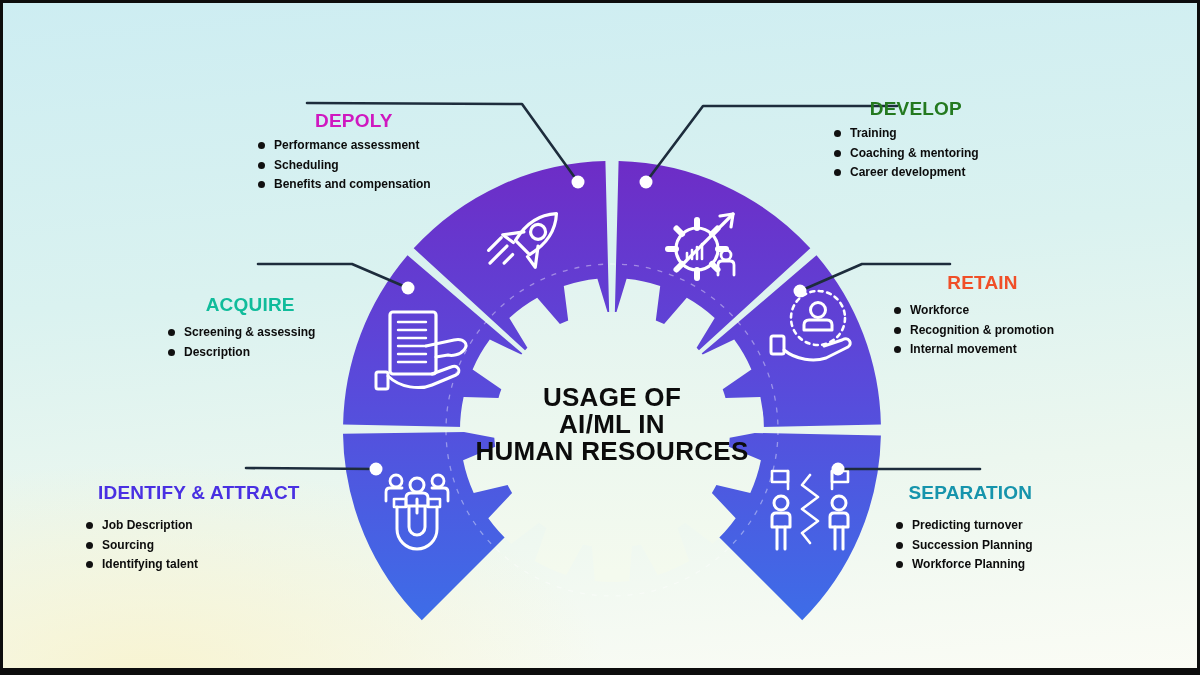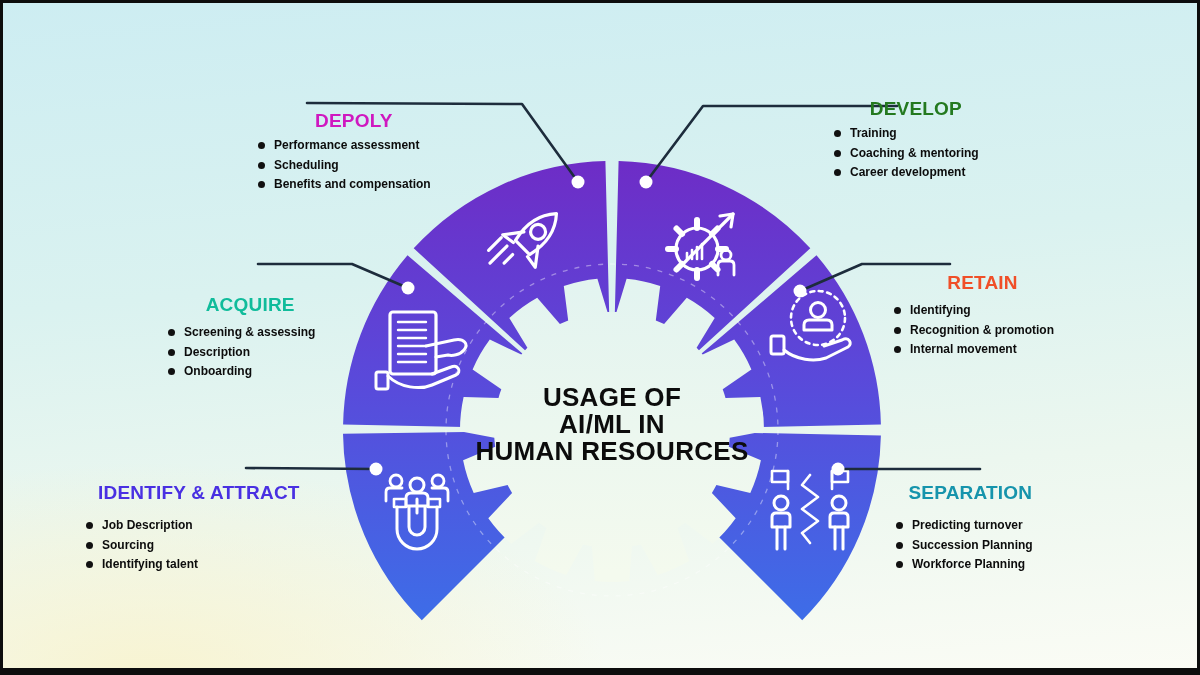--- a/index.html
+++ b/index.html
@@ -208,33 +208,29 @@
       <h2 style="color: rgb(16, 188, 155);">ACQUIRE</h2>
       <ul>
         <li>
             <span class="bullet-dot"></span>
             <span>Screening &amp; assessing</span>
           </li>
         <li>
             <span class="bullet-dot"></span>
             <span>Description</span>
           </li>
-        <li>
-            <span class="bullet-dot"></span>
-            <span>Onboarding</span>
-          </li>
       </ul>
     </div>
 
     <div class="section mid" style="left:894px;top:272px;">
       <h2 style="color: rgb(240, 79, 40);">RETAIN</h2>
       <ul>
         <li>
             <span class="bullet-dot"></span>
-            <span>Identifying</span>
+            <span>Workforce</span>
           </li>
         <li>
             <span class="bullet-dot"></span>
             <span>Recognition &amp; promotion</span>
           </li>
         <li>
             <span class="bullet-dot"></span>
             <span>Internal movement</span>
           </li>
       </ul>

